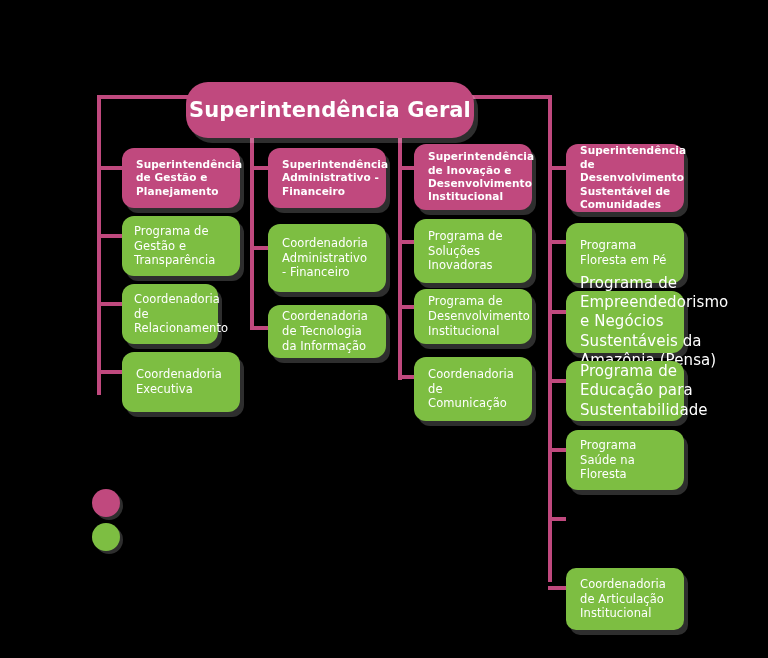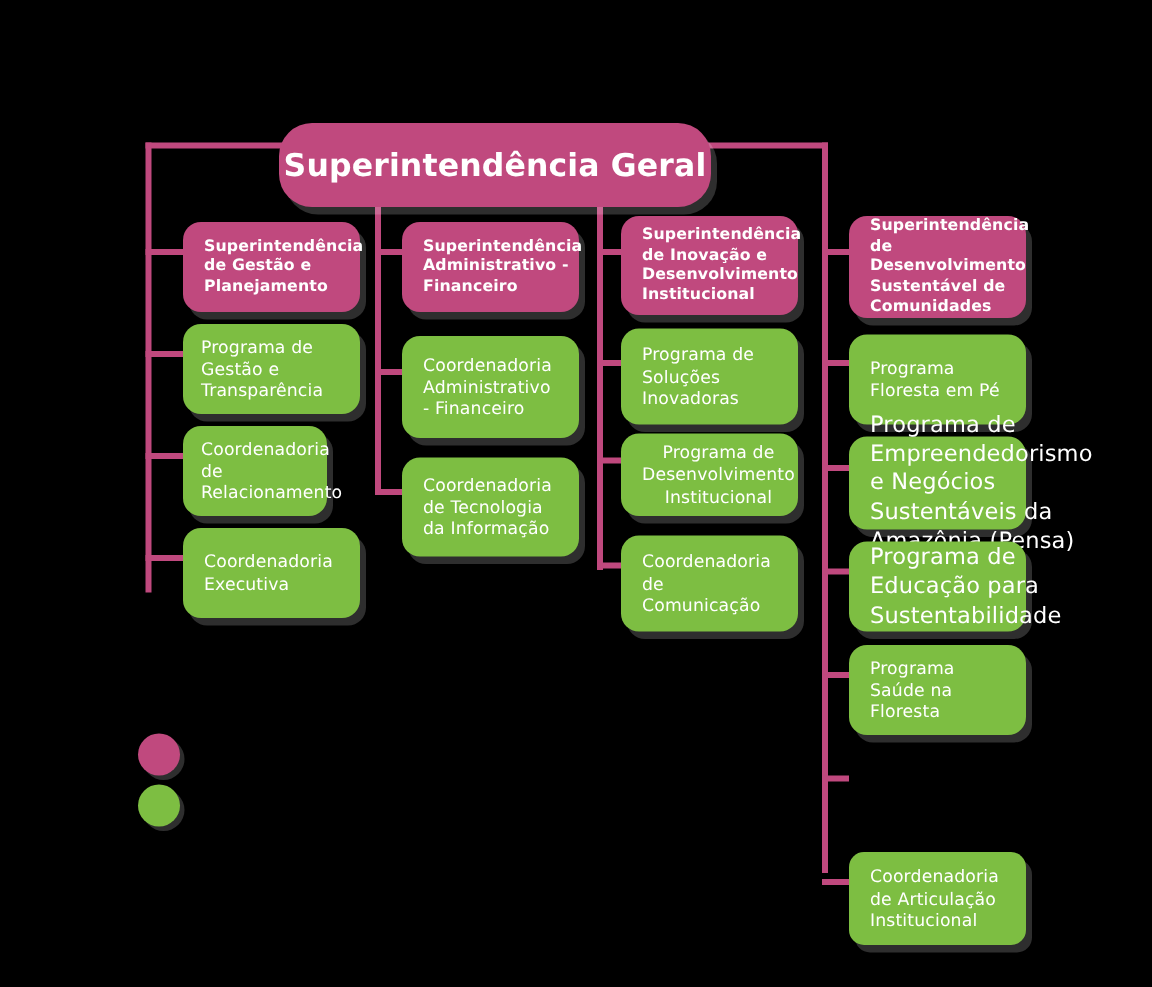--- a/index.html
+++ b/index.html
@@ -132,31 +132,31 @@
   <div class="node green" style="left:122px; top:340px; width:118px; height:60px;">
     <span class="node-title sz-lg">Coordenadoria Executiva</span>
   </div>
 
   <div class="node pink" style="left:268px; top:136px; width:118px; height:60px;">
     <span class="node-title sz-sm">Superintendência Administrativo - Financeiro</span>
   </div>
   <div class="node green" style="left:268px; top:212px; width:118px; height:68px;">
     <span class="node-title sz-lg">Coordenadoria Administrativo - Financeiro</span>
   </div>
-  <div class="node green" style="left:268px; top:293px; width:118px; height:66px;">
+  <div class="node green" style="left:268px; top:293px; width:118px; height:53px;">
     <span class="node-title sz-lg">Coordenadoria de Tecnologia da Informação</span>
   </div>
 
   <div class="node pink" style="left:414px; top:132px; width:118px; height:66px;">
     <span class="node-title sz-sm">Superintendência de Inovação e Desenvolvimento Institucional</span>
   </div>
   <div class="node green" style="left:414px; top:207px; width:118px; height:64px;">
     <span class="node-title sz-lg">Programa de Soluções Inovadoras</span>
   </div>
-  <div class="node green" style="left:414px; top:277px; width:118px; height:55px;text-align:center;">
+  <div class="node green" style="left:414px; top:277px; width:118px; height:55px;">
     <span class="node-title sz-lg">Programa de Desenvolvimento Institucional</span>
   </div>
   <div class="node green" style="left:414px; top:345px; width:118px; height:64px;">
     <span class="node-title sz-lg">Coordenadoria de Comunicação</span>
   </div>
 
   <div class="node pink" style="left:566px; top:132px; width:118px; height:68px;">
     <span class="node-title sz-sm">Superintendência de Desenvolvimento Sustentável de Comunidades</span>
   </div>
   <div class="node green" style="left:566px; top:211px; width:118px; height:60px;">

